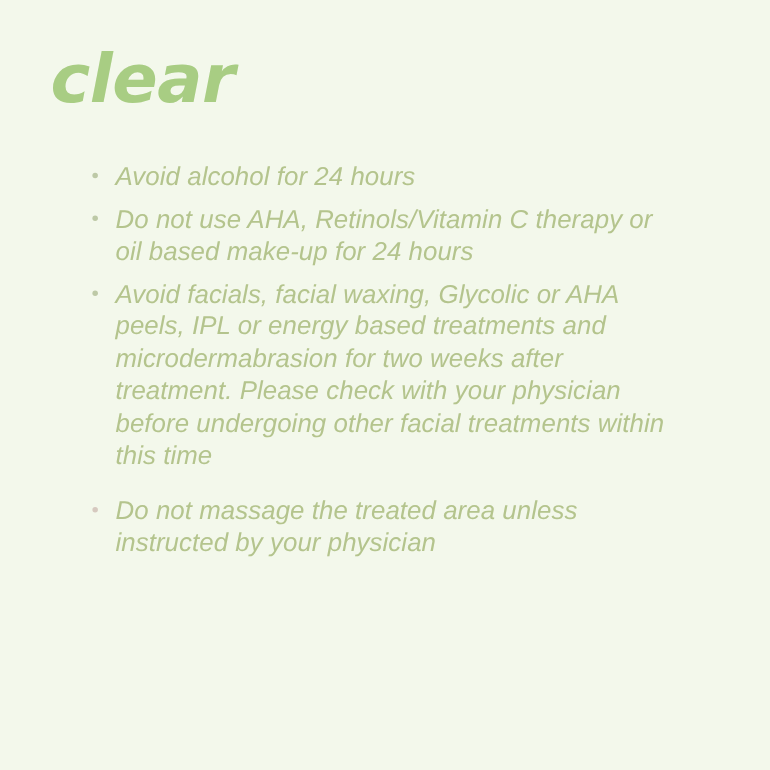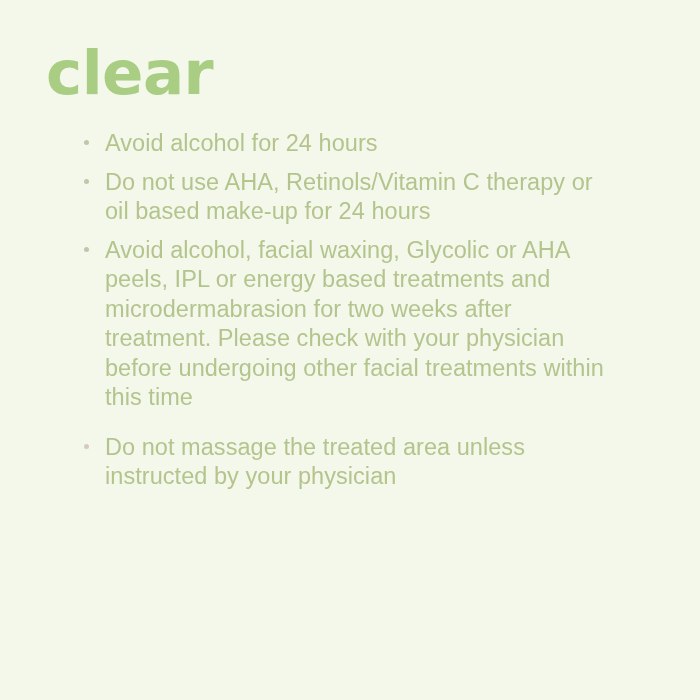--- a/index.html
+++ b/index.html
@@ -15,20 +15,21 @@
     font-family: "Liberation Sans", "DejaVu Sans", sans-serif;
     -webkit-font-smoothing: antialiased;
   }
 
   .slide {
     position: relative;
     width: 700px;
     height: 700px;
     box-sizing: border-box;
     background: #f3f8eb;
+    font-style: italic;
   }
 
   
   .brand-title {
     position: absolute;
     left: 46px;
     top: 42px;
     margin: 0;
     font-family: "DejaVu Sans", "Liberation Sans", sans-serif;
     font-size: 61px;
@@ -36,21 +37,21 @@
     letter-spacing: -0.5px;
     line-height: 1;
     color: #a8cd83;
     white-space: nowrap;
   }
 
   
   .advice-list {
     position: absolute;
     left: 78px;
-    top: 129px;
+    top: 146px;
     width: 540px;
     margin: 0;
     padding: 0;
     list-style: none;
   }
 
   .advice-item {
     position: relative;
     padding-left: 27px;
     margin-bottom: 9px;
@@ -101,21 +102,21 @@
       <span class="advice-text">Avoid alcohol for 24 hours</span>
     </li>
 
     <li class="advice-item">
       <span class="bullet-dot"></span>
       <span class="advice-text">Do not use AHA, Retinols/Vitamin C therapy or oil based make-up for 24 hours</span>
     </li>
 
     <li class="advice-item">
       <span class="bullet-dot"></span>
-      <span class="advice-text">Avoid alcohol, facial waxing, Glycolic or AHA peels, IPL or energy based treatments and microdermabrasion for two weeks after treatment. Please check with your physician before undergoing other facial treatments within this time</span>
+      <span class="advice-text">Avoid facials, facial waxing, Glycolic or AHA peels, IPL or energy based treatments and microdermabrasion for two weeks after treatment. Please check with your physician before undergoing other facial treatments within this time</span>
     </li>
 
 
     <li class="advice-item spaced-before">
       <span class="bullet-dot muted"></span>
       <span class="advice-text">Do not massage the treated area unless instructed by your physician</span>
     </li>
 
   </ul>
 </div>

